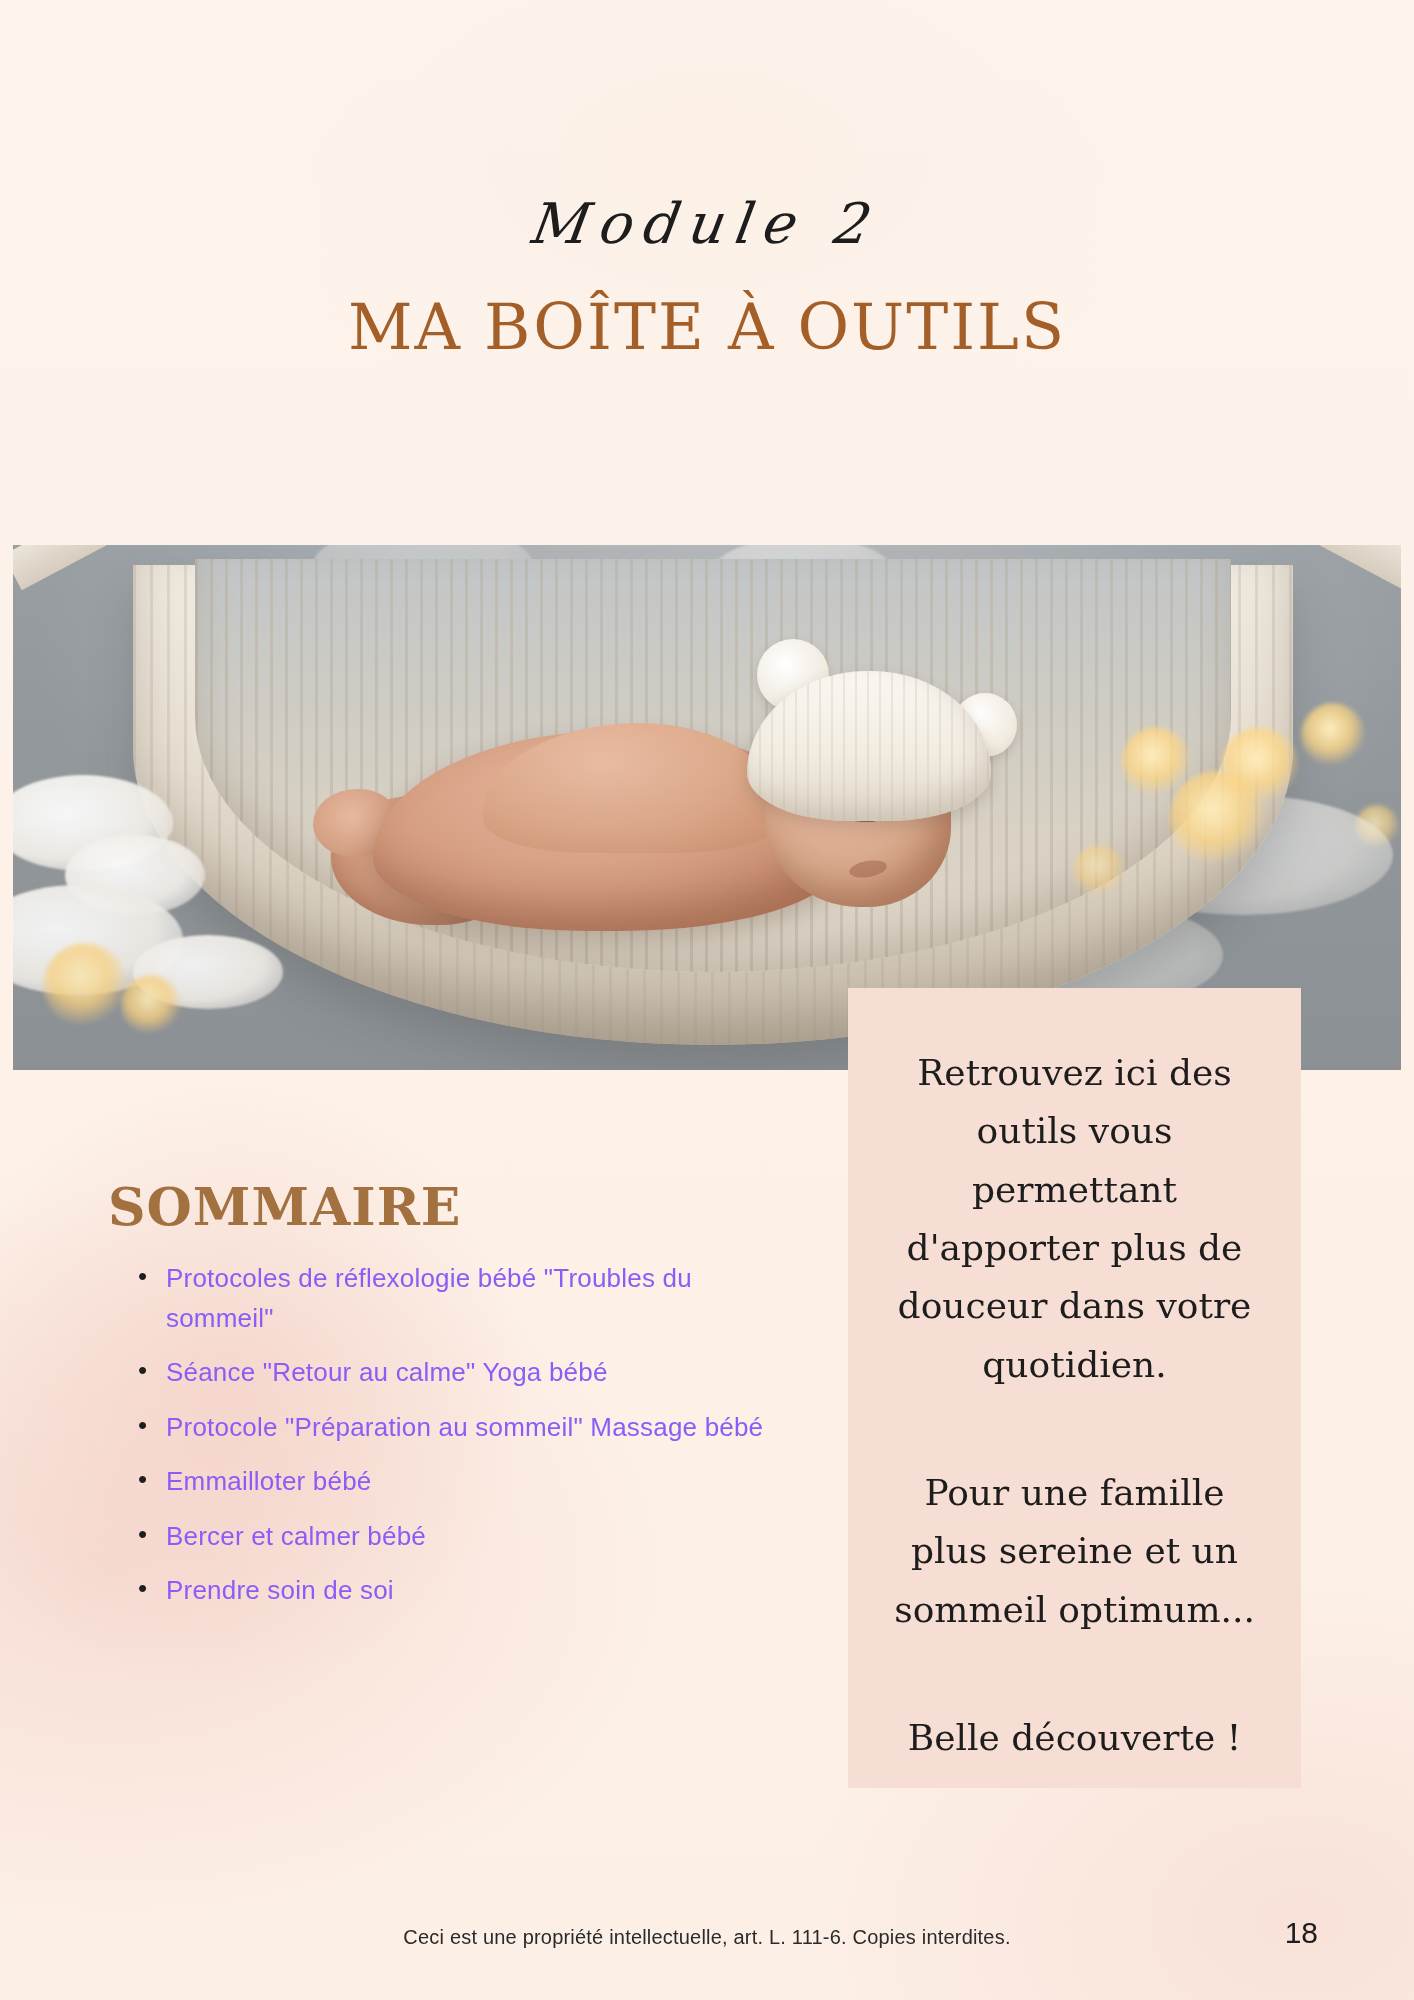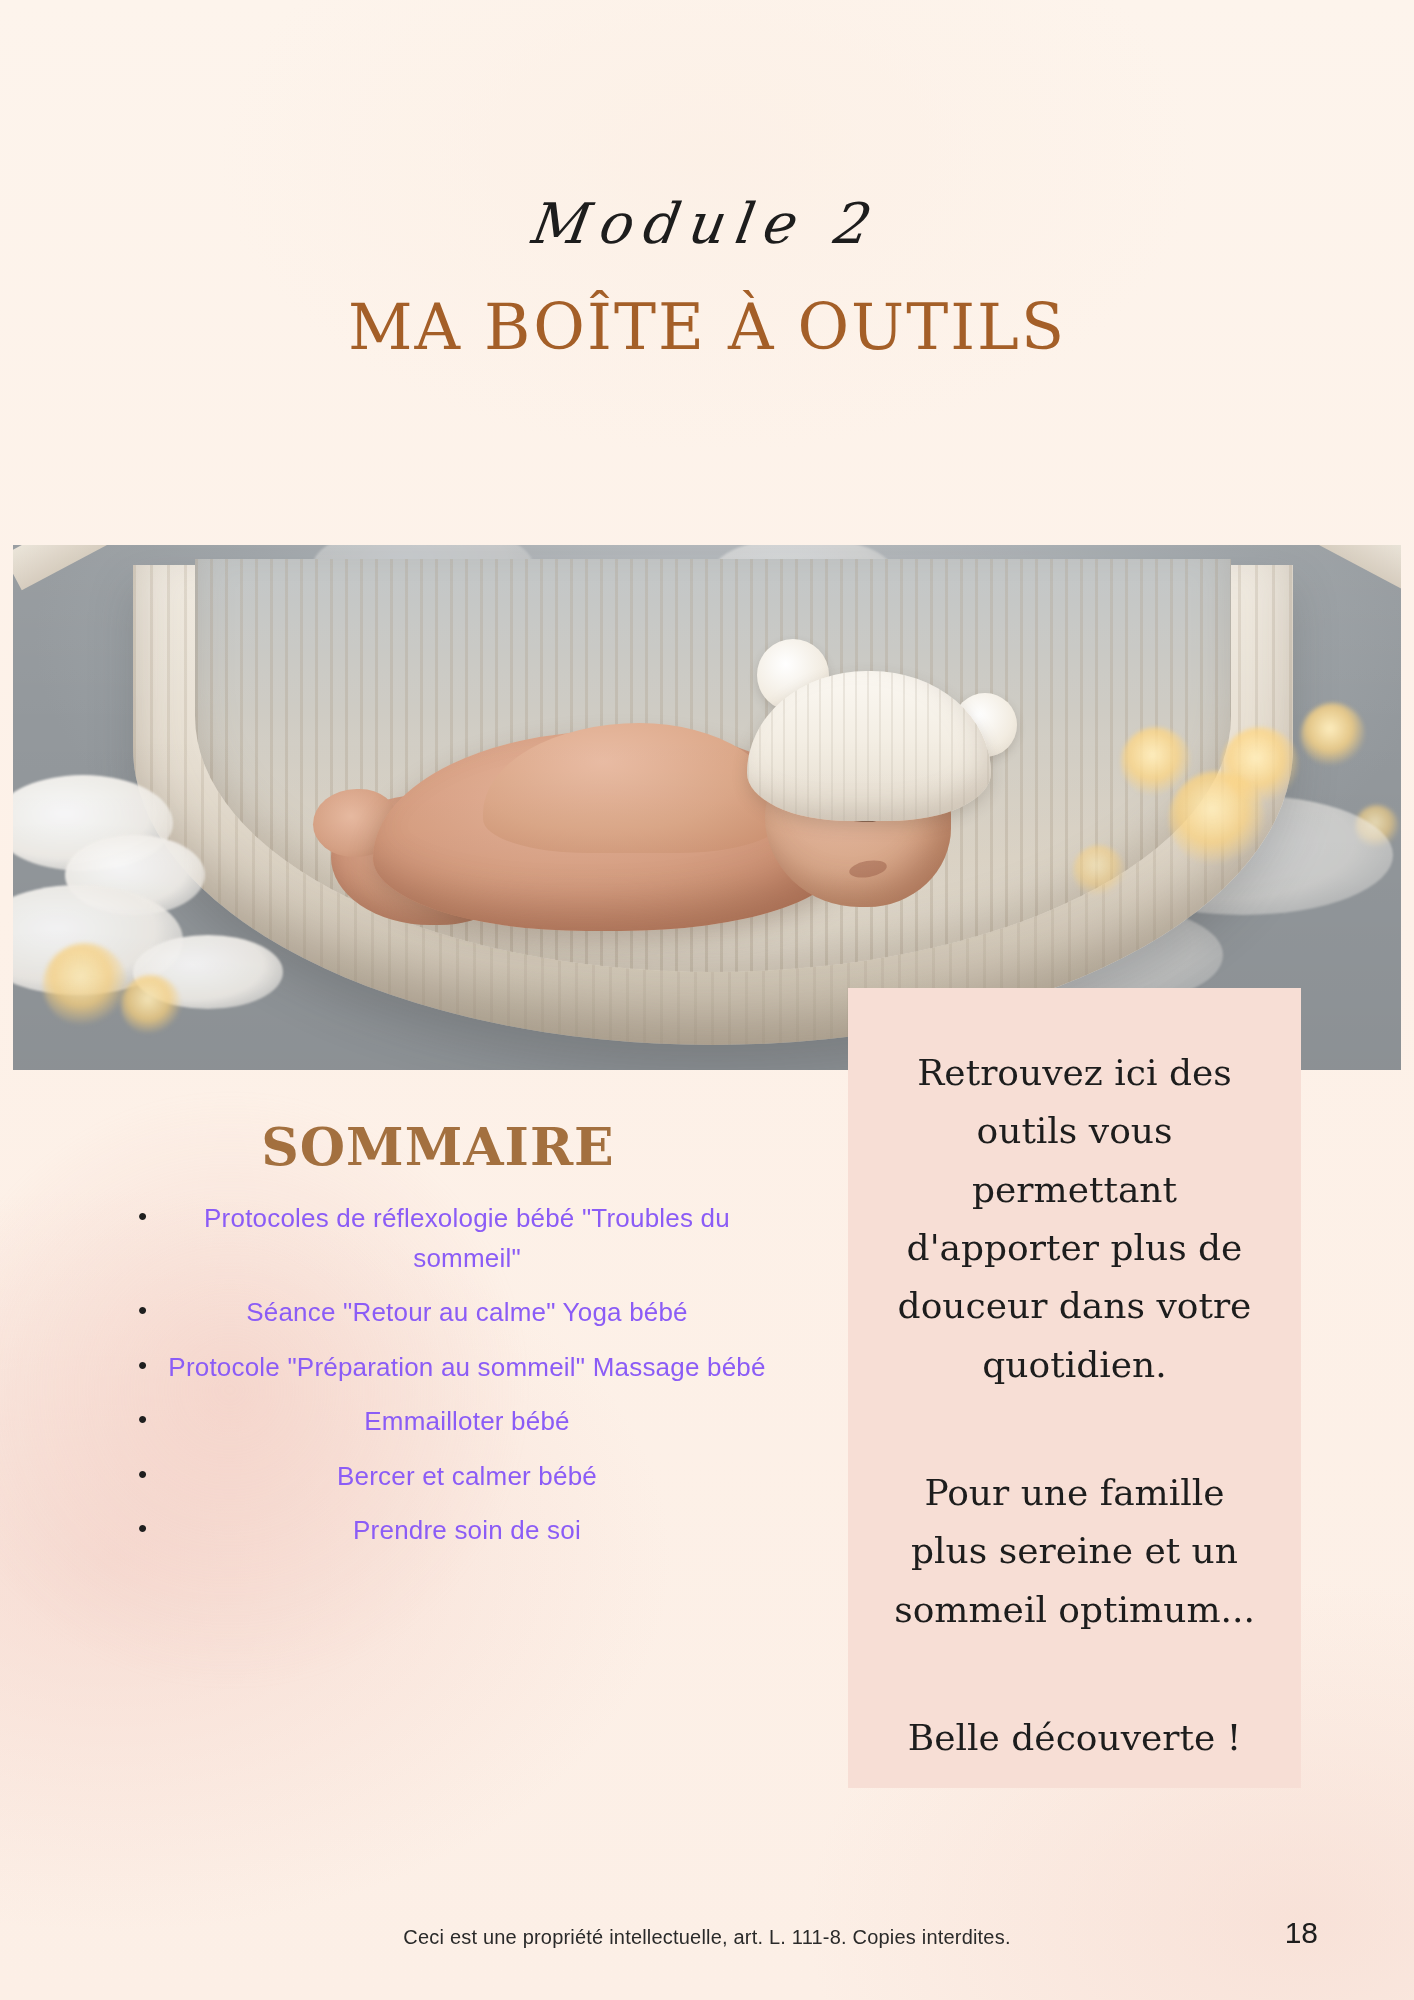--- a/index.html
+++ b/index.html
@@ -204,23 +204,22 @@
   .ear-l { width: 72px; height: 72px; left: 744px; top:  94px; }
   .ear-r { width: 64px; height: 64px; left: 940px; top: 148px; }
   .hero-shade {
     position:absolute; inset:0;
     background: linear-gradient(180deg, rgba(255,255,255,0.06) 0%, rgba(0,0,0,0) 35%, rgba(0,0,0,0.05) 100%);
   }
 
   
   .sommaire {
     position: absolute;
-    left: 108px; top: 1116px;
+    left: 108px; top: 1176px;
     width: 660px;
-    text-align: center;
   }
   .sommaire-title {
     font-family: "DejaVu Serif", serif;
     font-size: 52px;
     letter-spacing: 1px;
     color: #a3703f;
     margin-bottom: 22px;
   }
   .sommaire-list {
     list-style: none;
@@ -348,16 +347,16 @@
       <li>Prendre soin de soi</li>
     </ul>
   </div>
 
   <div class="note-panel">
     <p class="note-p">Retrouvez ici des outils vous permettant d'apporter plus de douceur dans votre quotidien.</p>
     <p class="note-p">Pour une famille plus sereine et un sommeil optimum...</p>
     <p class="note-p note-last">Belle découverte !</p>
   </div>
 
-  <div class="footer-note">Ceci est une propriété intellectuelle, art. L. 111-8. Copies interdites.</div>
+  <div class="footer-note">Ceci est une propriété intellectuelle, art. L. 111-6. Copies interdites.</div>
   <div class="page-number">18</div>
 
 </div>
 
 </body></html>

